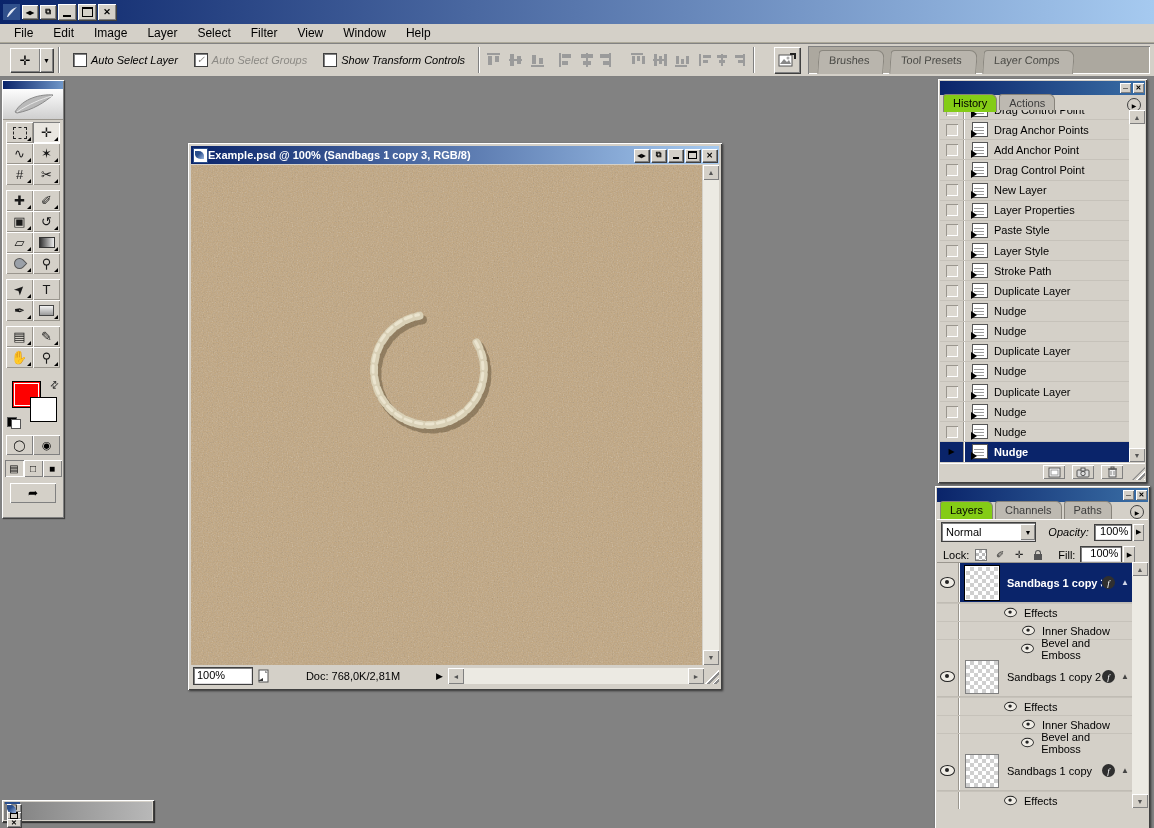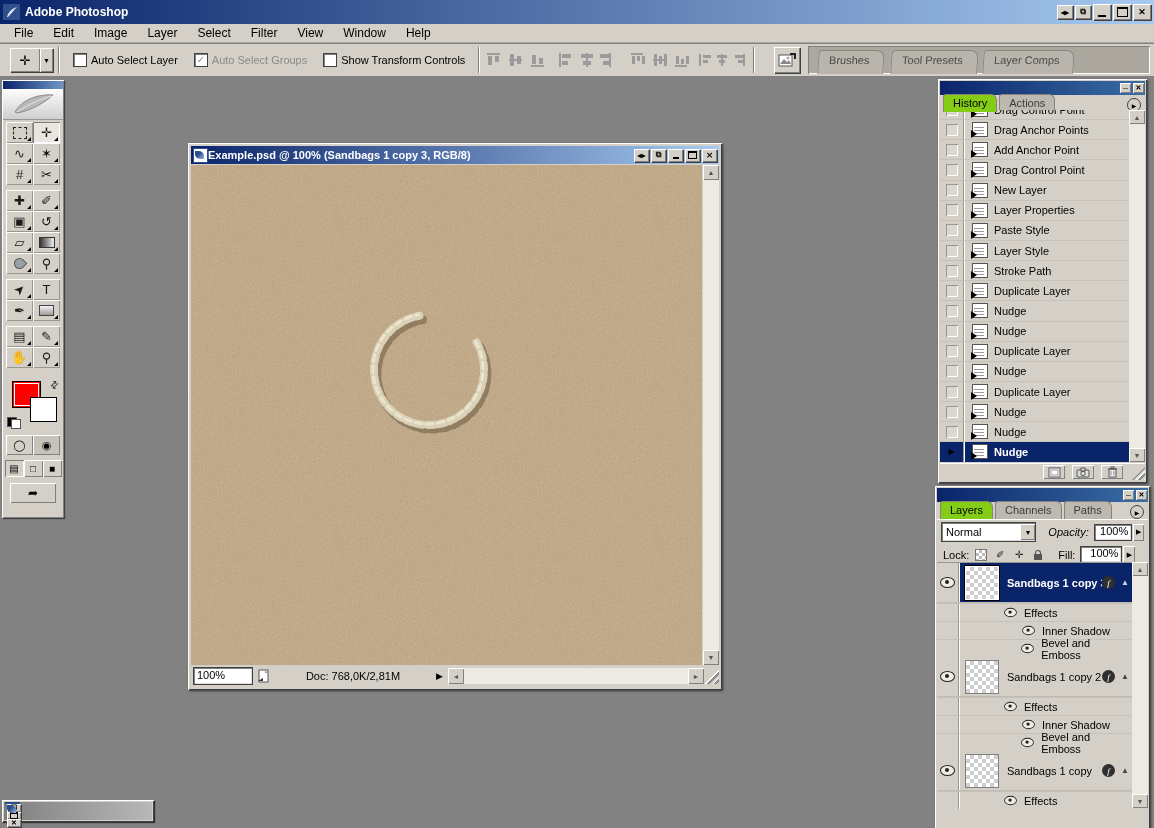--- a/index.html
+++ b/index.html
@@ -170,21 +170,20 @@
 <body>
 
 <div id="screen">
 
   <div id="titlebar">
     <span class="appicon">
       <svg width="13" height="13">
           <path d="M2 11 C4 4,9 2,12 1 C8 5,6 8,3 11 Z" fill="#dfe6f2"></path>
         </svg>
     </span>
-    <span class="ttext">Adobe Photoshop</span>
     <span class="winbtn small">◂▸</span>
     <span class="winbtn small">⧉</span>
     <span class="winbtn">
         <span class="minbar"></span>
       </span>
     <span class="winbtn">
         <span class="maxbox"></span>
       </span>
     <span class="winbtn">✕</span>
   </div>
@@ -200,21 +199,21 @@
       <span class="menu-item">Window</span>
       <span class="menu-item">Help</span>
     </div>
 
   <div id="optionsbar" class="face">
     <div id="preset-box">
       <span id="preset-tool" class="raised2">✛</span>
       <span id="preset-drop" class="raised2">▼</span>
     </div>
     <span class="vsep"></span>
-    <div id="cb-host" style="display:flex;">
+    <div id="cb-host" style="display:flex;font-style:italic;">
         <label class="cb">
       <span class="box">
             <span class="mark">✓</span>
           </span>
       <span>Auto Select Layer</span>
     </label>
         <label class="cb checked disabled">
       <span class="box">
             <span class="mark">✓</span>
           </span>

